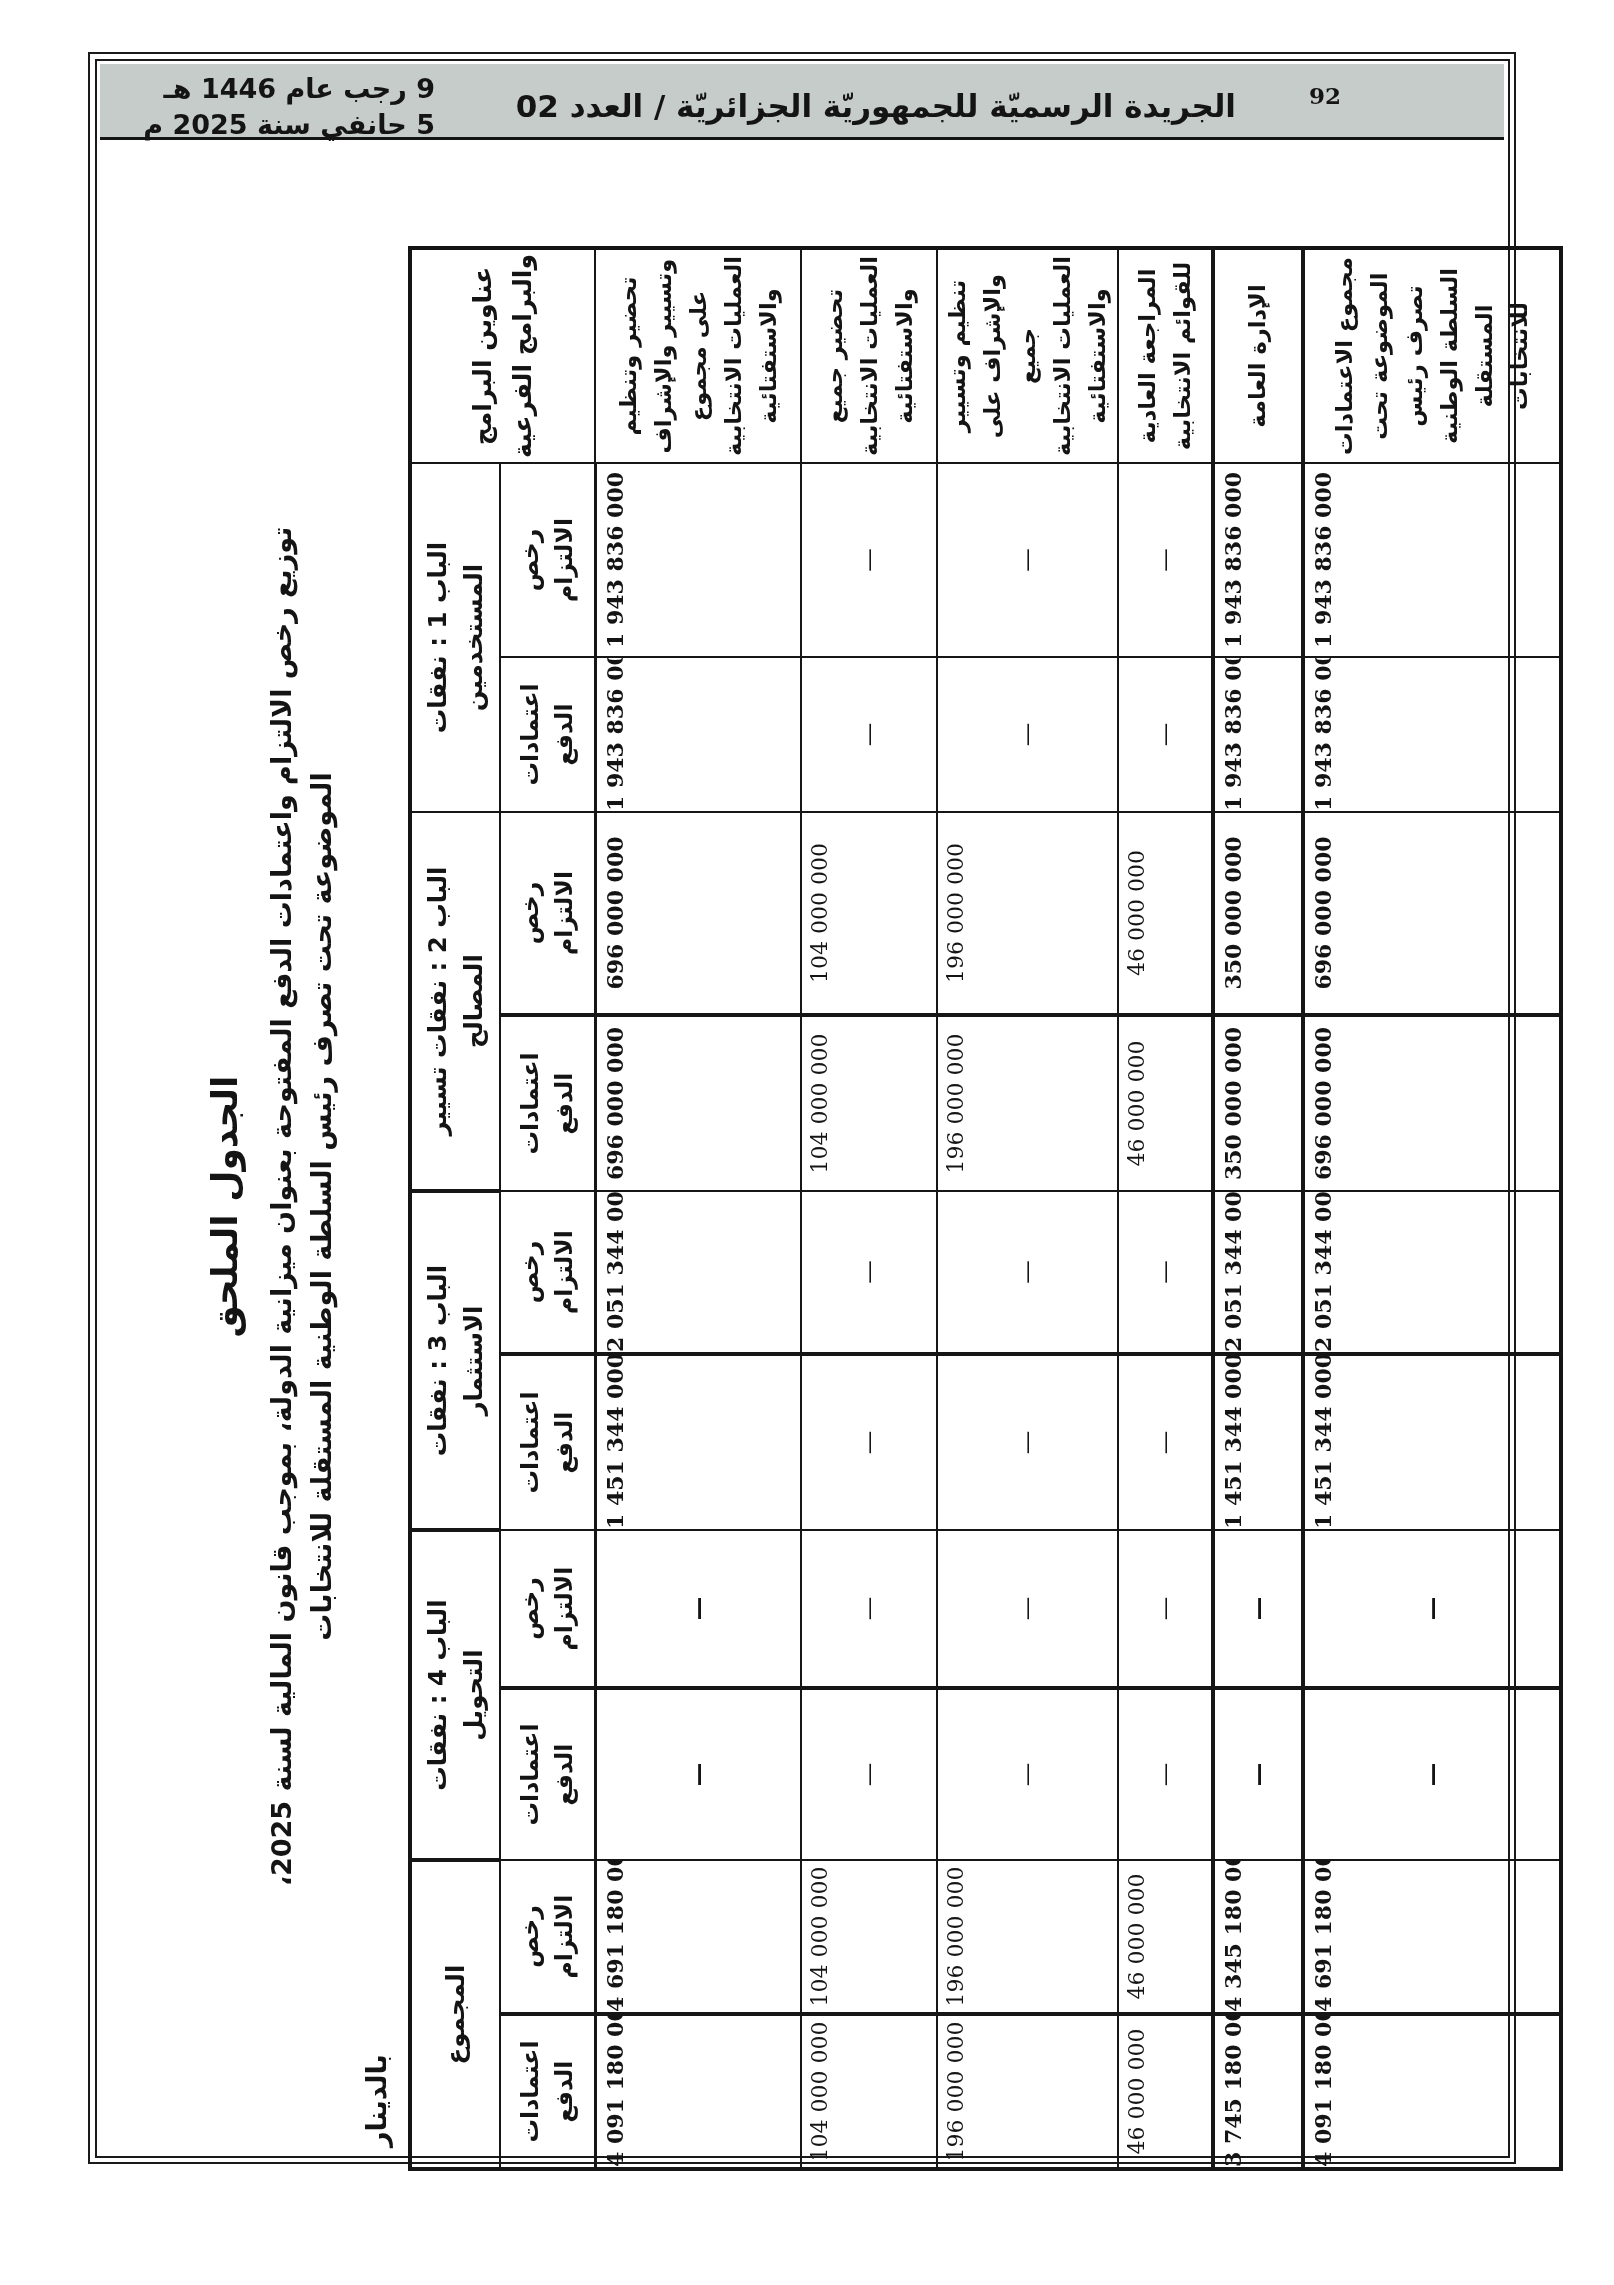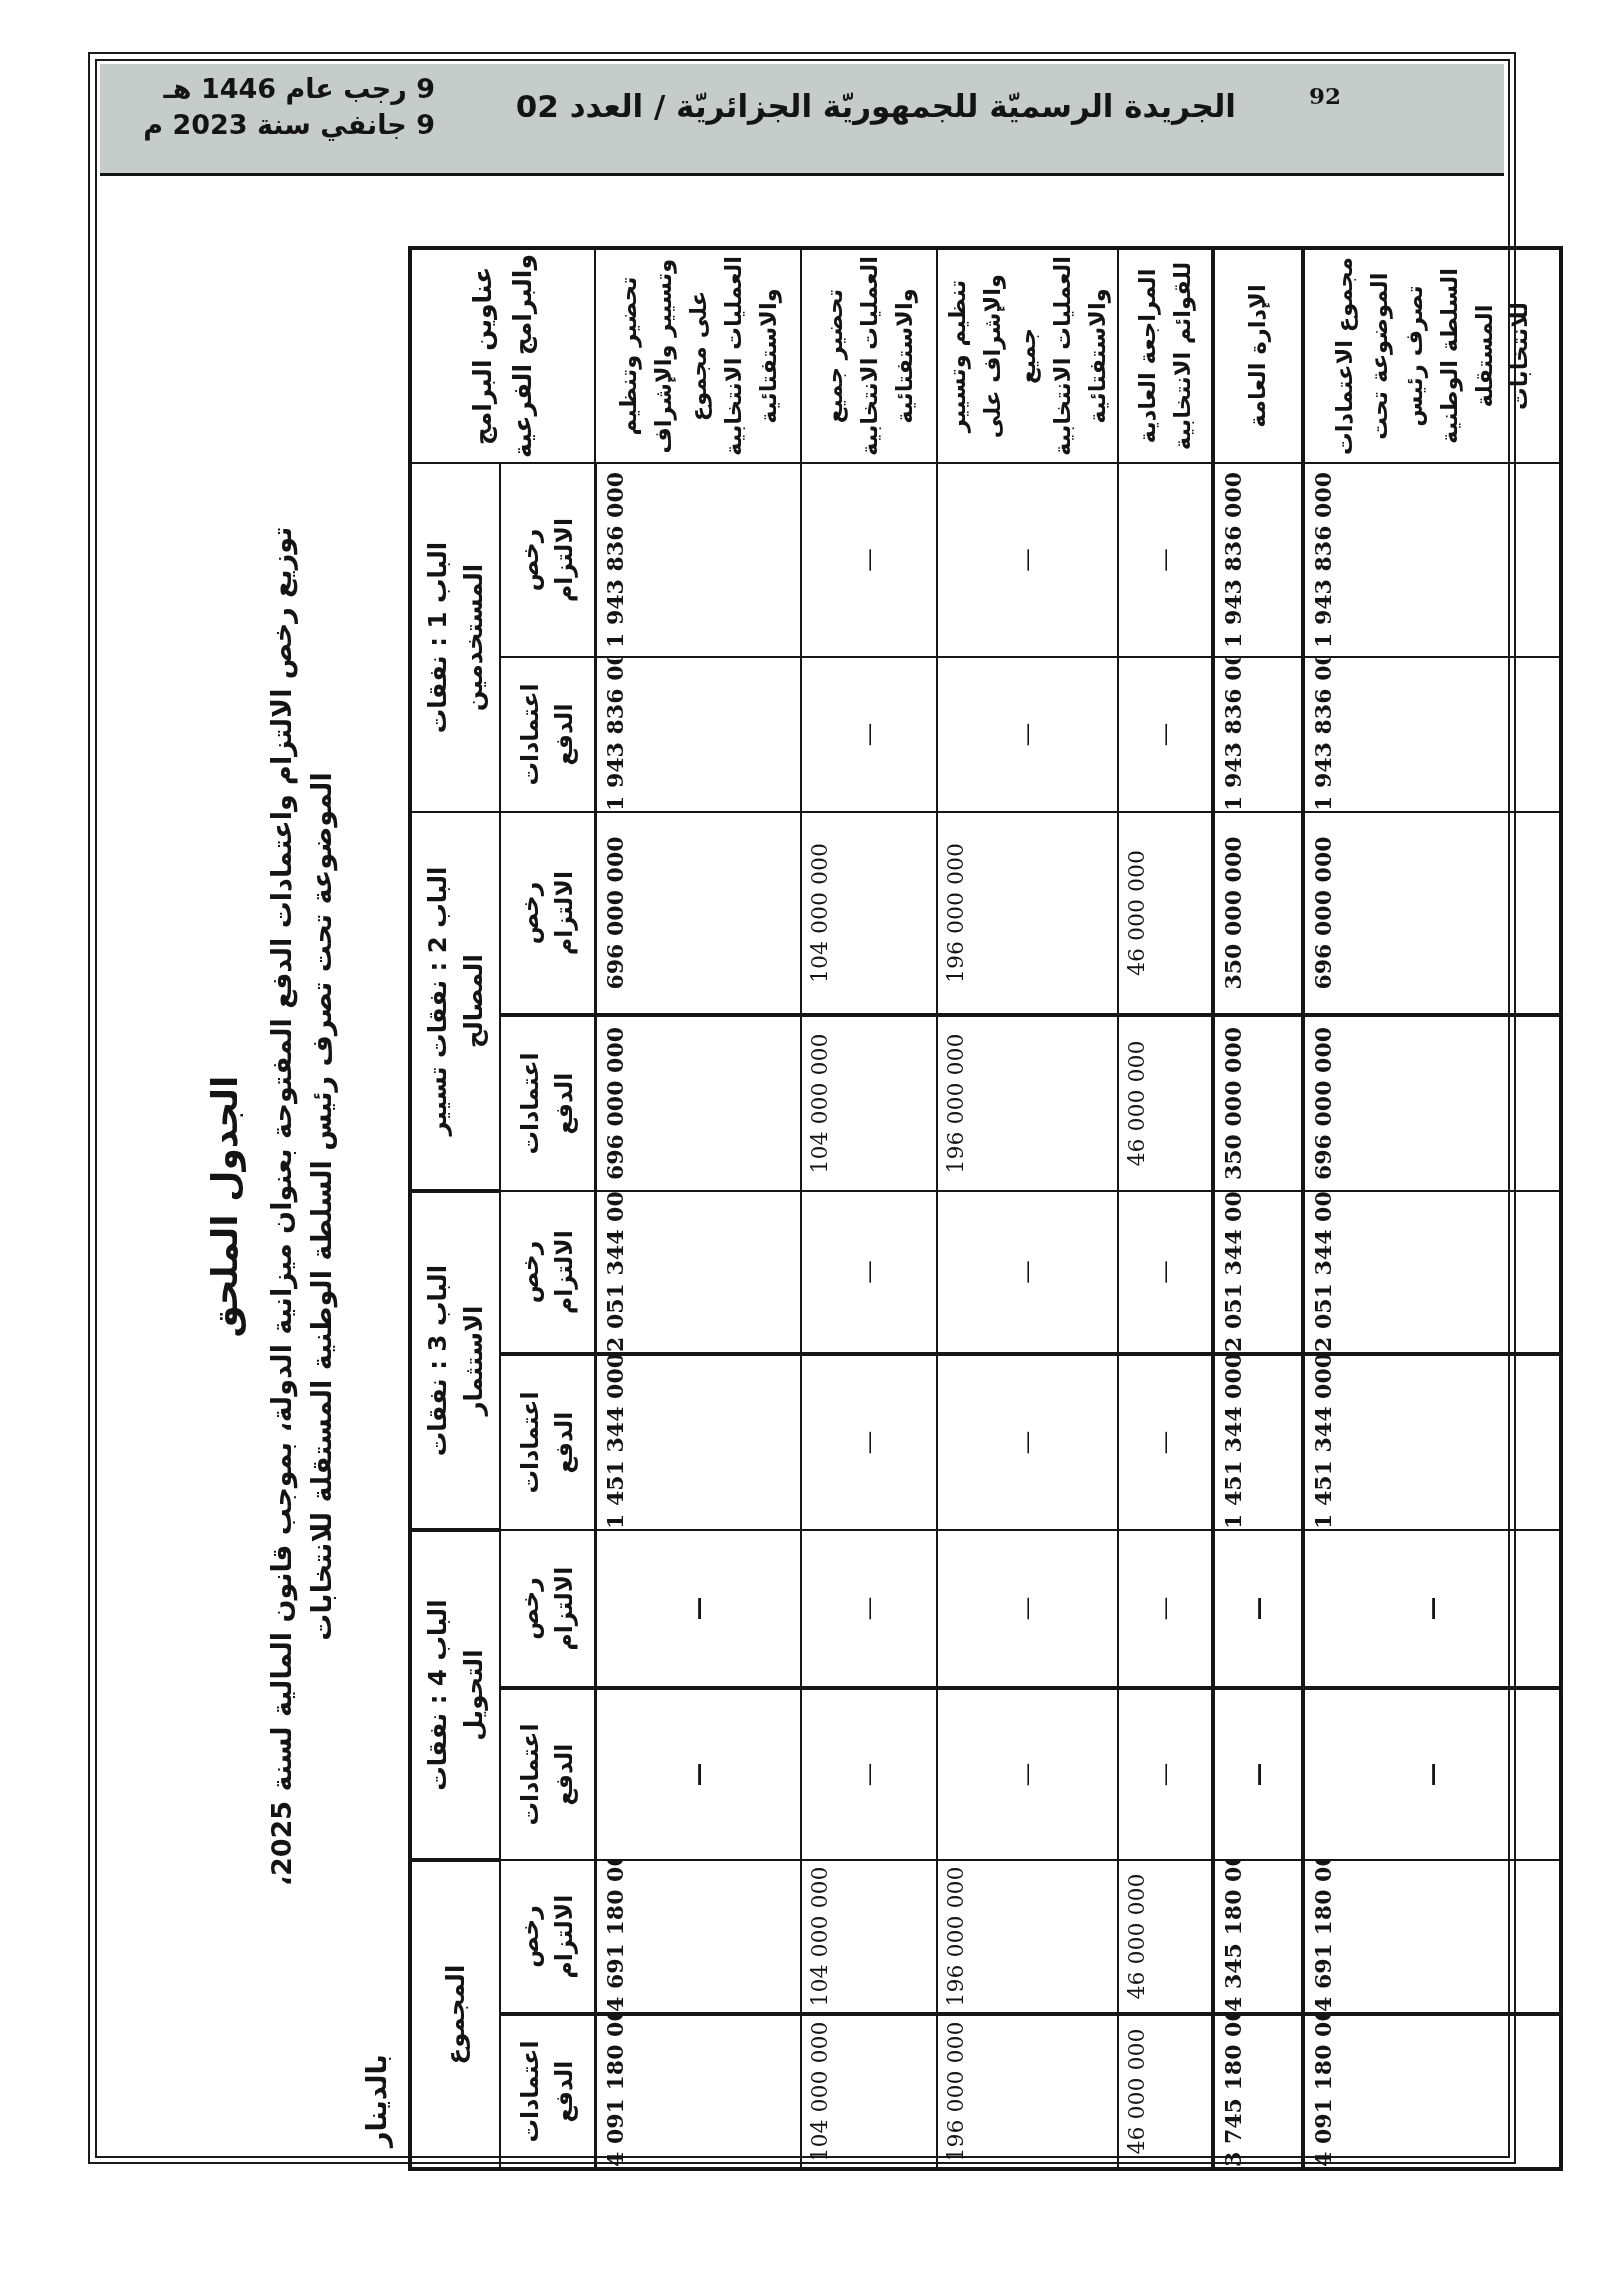--- a/index.html
+++ b/index.html
@@ -12,21 +12,21 @@
   
   .frame-outer{
     position:absolute;left:88px;top:52px;width:1428px;height:2112px;
     border:2.7px solid #1a1a1a;box-sizing:border-box;
   }
   .frame-inner{
     position:absolute;inset:4.5px;border:2.7px solid #1a1a1a;box-sizing:border-box;
   }
   
   .masthead{
-    position:absolute;left:10px;top:10px;right:10px;height:112px;
+    position:absolute;left:10px;top:10px;right:10px;height:76px;
     background:#c6ccca;border-bottom:3.6px solid #141414;box-sizing:border-box;
   }
   .dates{
     position:absolute;left:27px;top:7.2px;width:308px;
     text-align:right;direction:rtl;font-weight:bold;font-size:27px;line-height:36px;
   }
   .gazette-title{
     position:absolute;left:448px;top:23.5px;width:688px;text-align:center;
     direction:rtl;font-weight:bold;font-size:31px;white-space:nowrap;
   }
@@ -97,21 +97,21 @@
 </head>
 <body>
 
 <div class="page">
   <div class="frame-outer">
     <div class="frame-inner"></div>
 
     <div class="masthead">
       <div class="dates">
         <div>9 رجب عام 1446 هـ</div>
-        <div>9 جانفي سنة 2023 م</div>
+        <div>5 جانفي سنة 2025 م</div>
       </div>
       <div class="gazette-title">الجريدة الرسميّة للجمهوريّة الجزائريّة / العدد 02</div>
       <div class="page-number">92</div>
     </div>
 
     <div class="rotated">
       <p class="annex-heading">الجدول الملحق</p>
       <p class="annex-line first">توزيع رخص الالتزام واعتمادات الدفع المفتوحة بعنوان ميزانية الدولة، بموجب قانون المالية لسنة 2025،</p>
       <p class="annex-line">الموضوعة تحت تصرف رئيس السلطة الوطنية المستقلة للانتخابات</p>
       <div class="unit">بالدينار</div>

